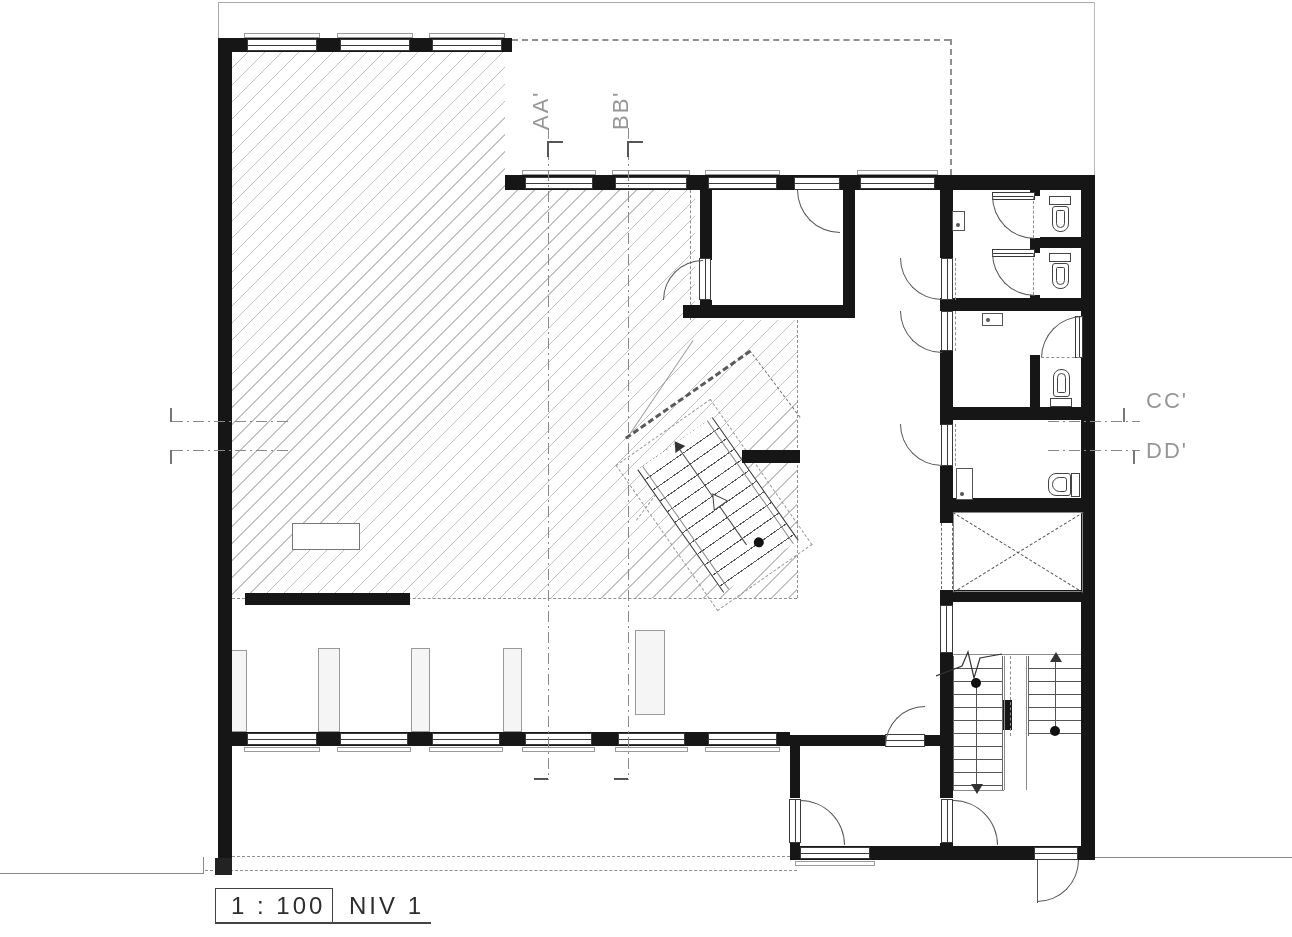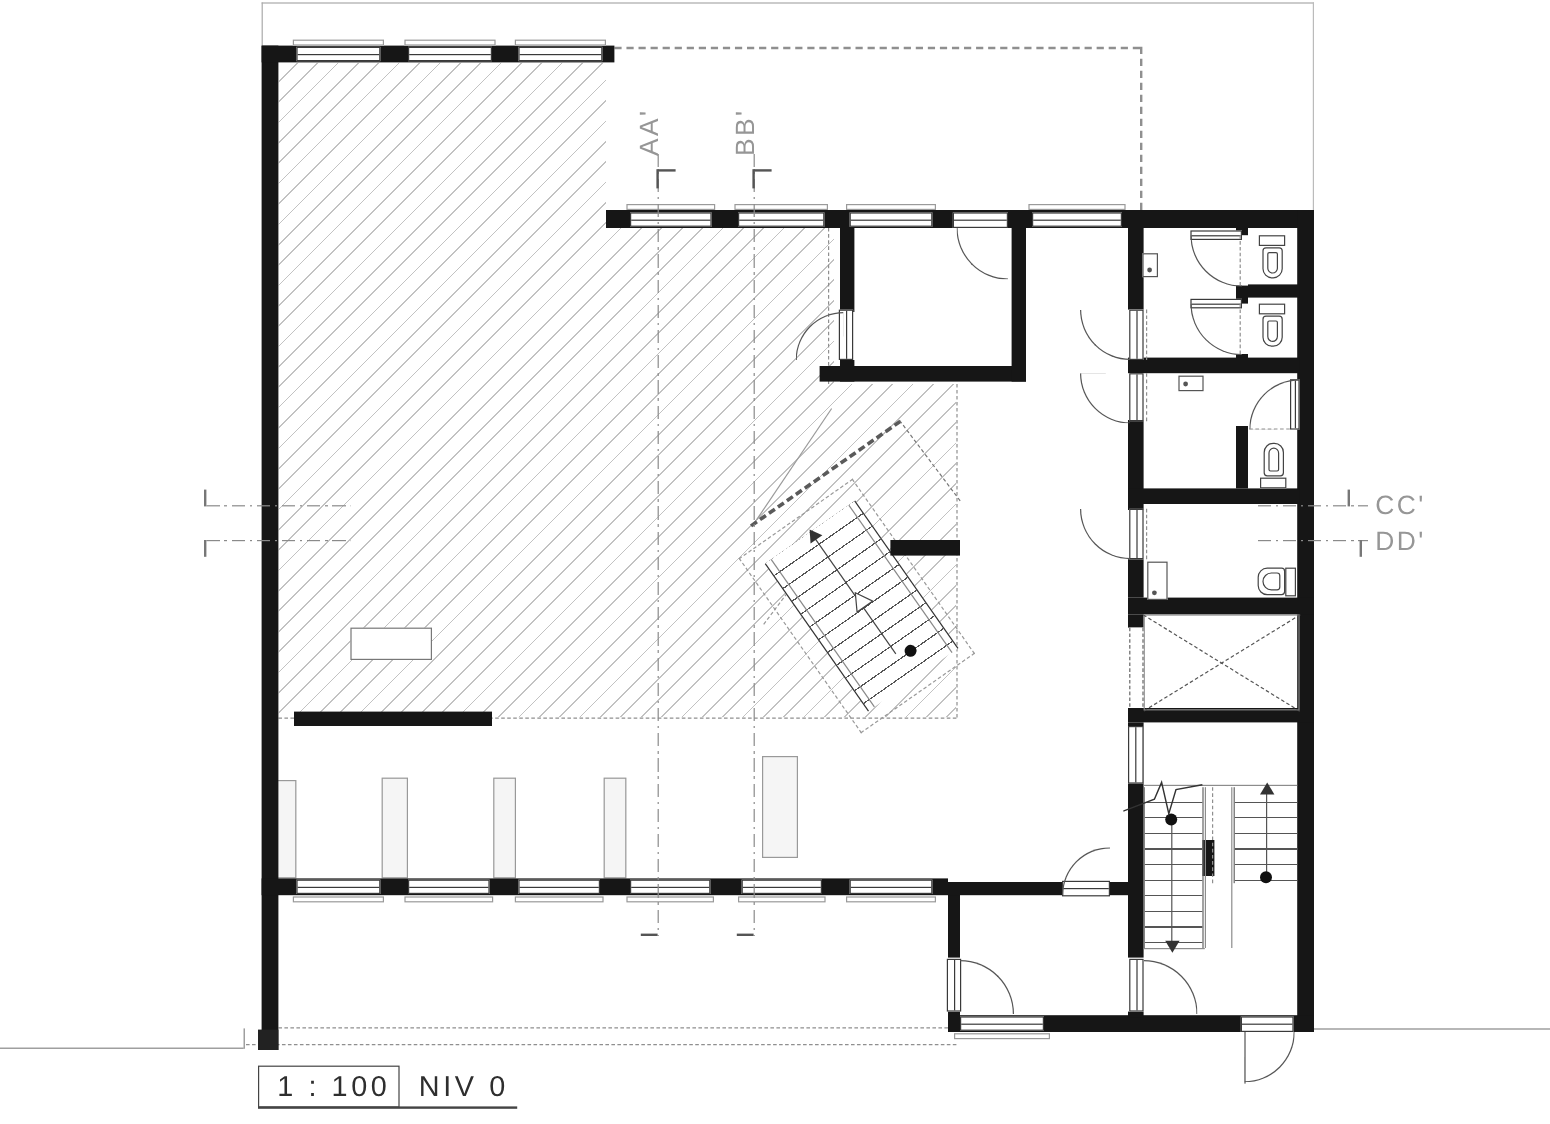--- a/index.html
+++ b/index.html
@@ -242,26 +242,26 @@
   <div class="dd-v" style="left:628px;top:128px;height:652px"></div>
   <div class="thin" style="left:628px;top:141px;width:15px;height:2px;background:#555"></div>
   <div class="thin" style="left:627px;top:141px;width:2px;height:16px;background:#555"></div>
   <div class="thin" style="left:614px;top:778px;width:14px;height:2px;background:#555"></div>
   <div class="lab rot" style="left:608px;top:130px">BB'</div>
 
   <div class="dd-h" style="left:172px;top:421px;width:120px"></div>
   <div class="thin" style="left:170px;top:408px;width:2px;height:14px;background:#777"></div>
   <div class="dd-h" style="left:1048px;top:421px;width:92px"></div>
   <div class="thin" style="left:1123px;top:408px;width:2px;height:14px;background:#777"></div>
-  <div class="lab" style="left:1146px;top:408px">CC'</div>
+  <div class="lab" style="left:1146px;top:388px">CC'</div>
 
   <div class="dd-h" style="left:172px;top:450px;width:120px"></div>
   <div class="thin" style="left:170px;top:450px;width:2px;height:14px;background:#777"></div>
   <div class="dd-h" style="left:1048px;top:450px;width:92px"></div>
   <div class="thin" style="left:1133px;top:450px;width:2px;height:14px;background:#777"></div>
   <div class="lab" style="left:1146px;top:438px">DD'</div>
 
   <div class="abs" style="left:215px;top:888px;width:118px;height:35px;border:1px solid #444;box-sizing:border-box"></div>
   <div class="thin" style="left:215px;top:922px;width:216px;height:2px;background:#444"></div>
   <div class="scale-text" style="left:231px;top:892px">1 : 100</div>
-  <div class="scale-text" style="left:349px;top:892px">NIV 0</div>
+  <div class="scale-text" style="left:349px;top:892px">NIV 1</div>
 
 </div>
 
 </body></html>

